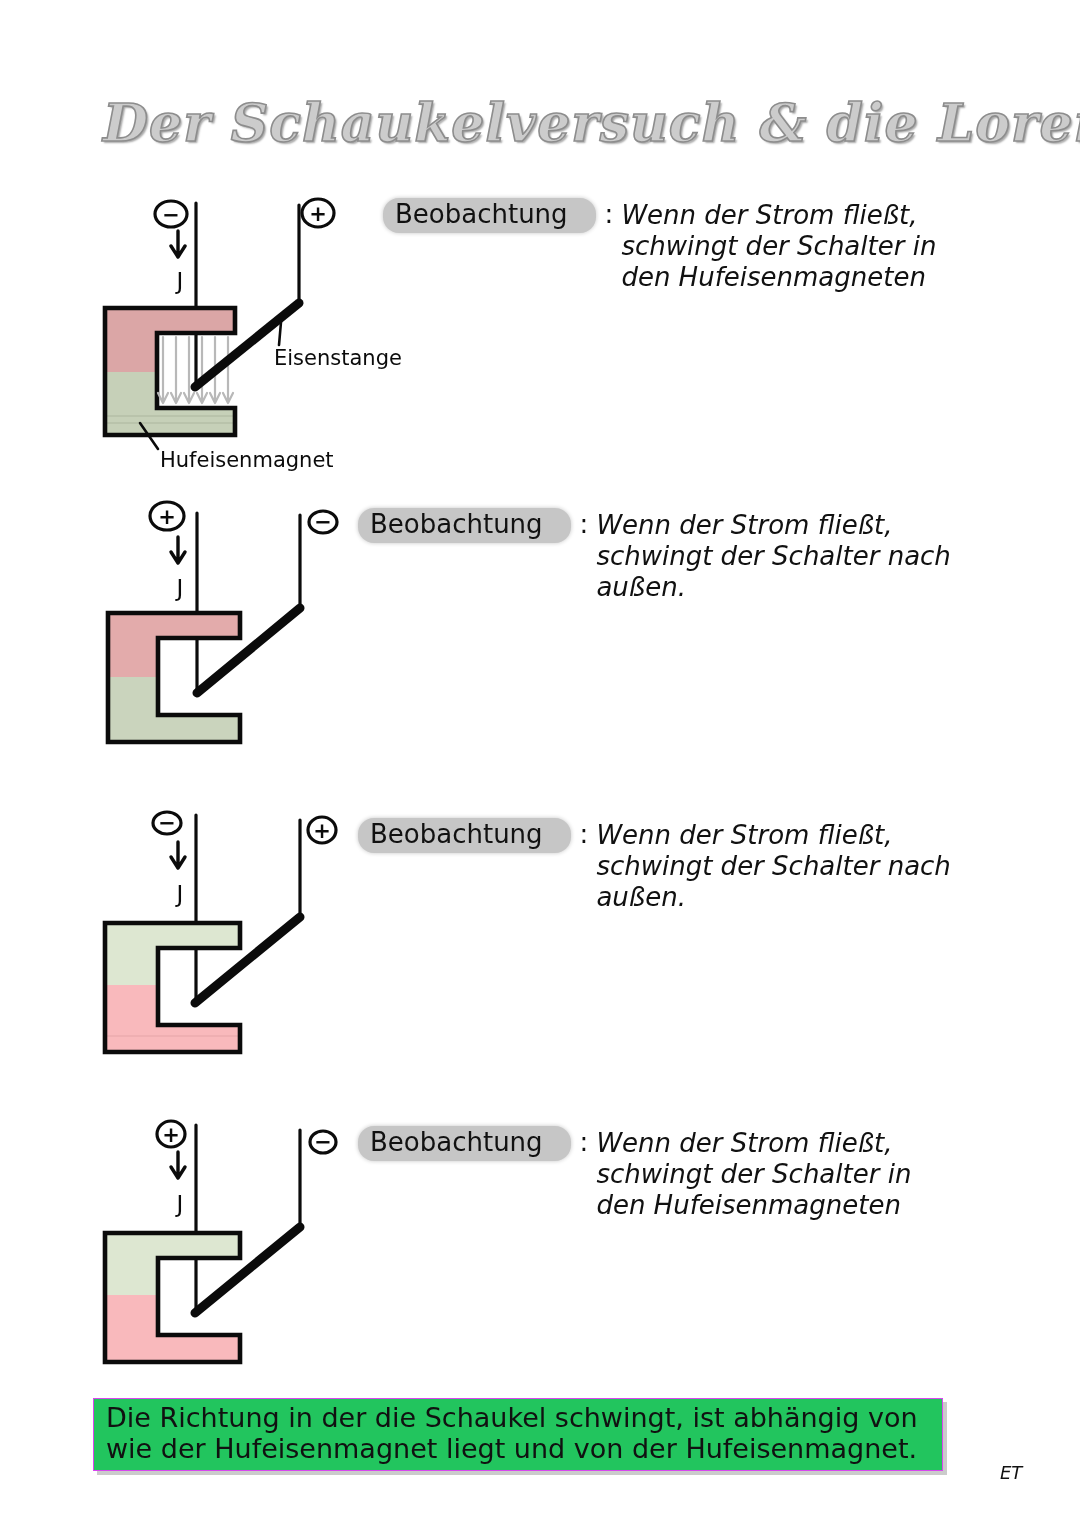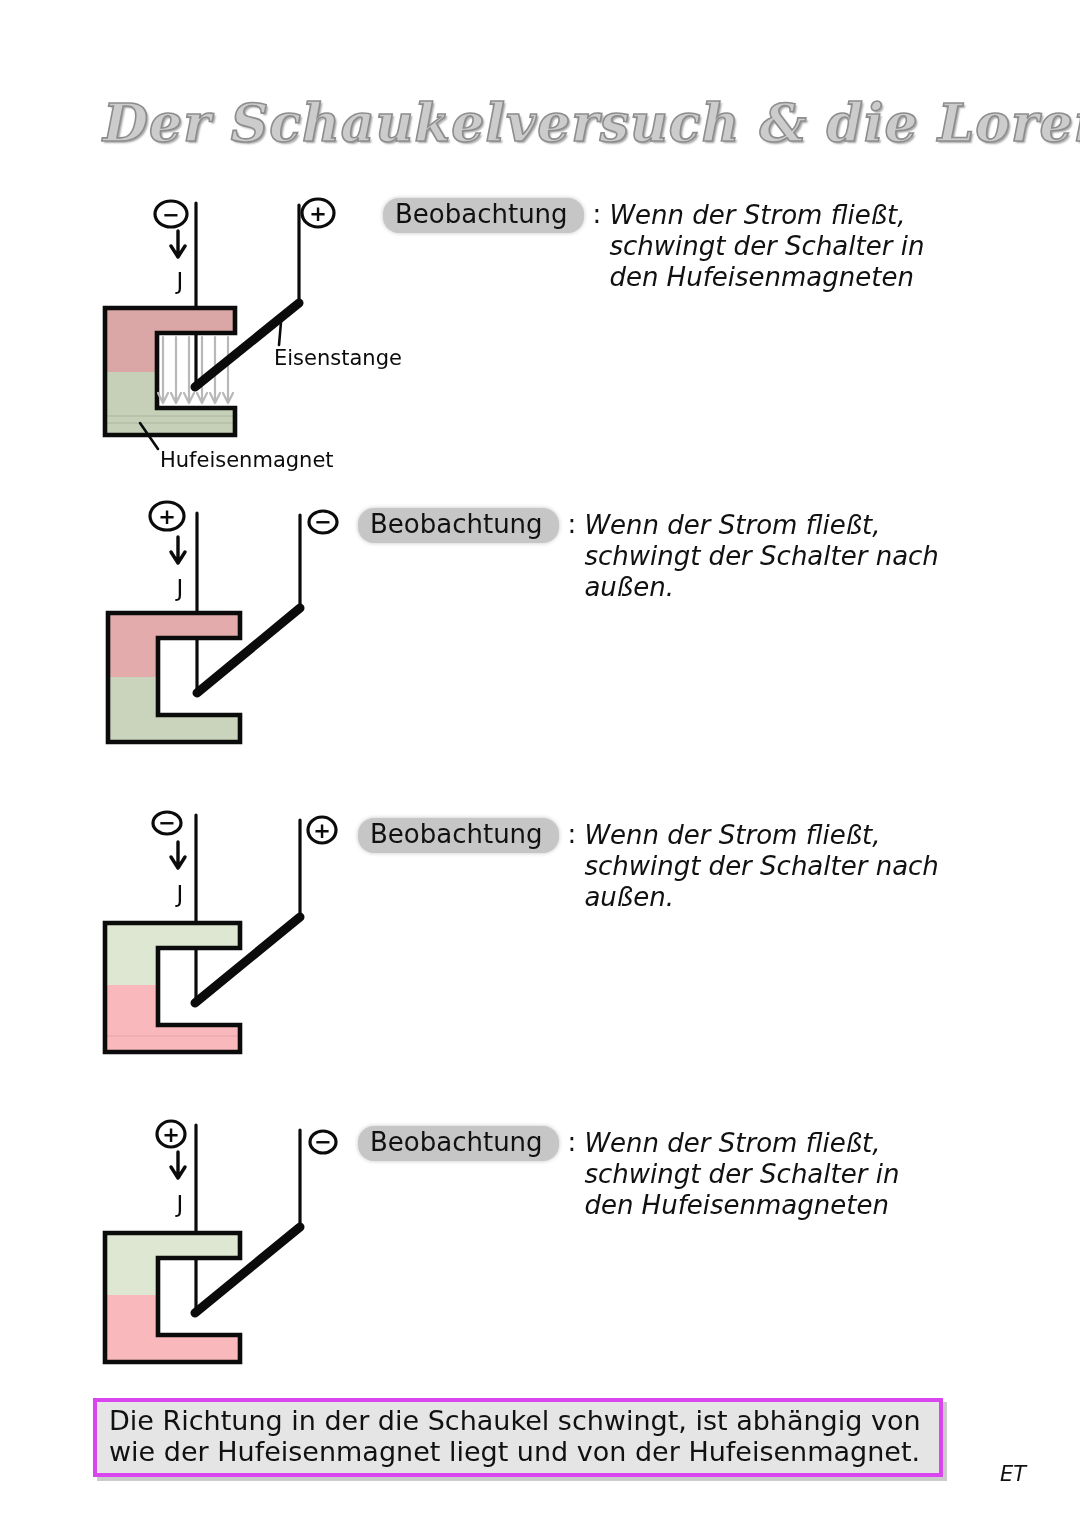--- a/index.html
+++ b/index.html
@@ -25,38 +25,38 @@
   .current-label { font-size:23px; fill:#0b0b0b; text-anchor:middle; }
   .magnet-outline { fill:none; stroke:#0b0b0b; stroke-width:4.6; stroke-linejoin:miter; }
   .field-arrow { fill:none; stroke-width:2.2; stroke-linecap:round; stroke-linejoin:round; }
   .leader { stroke:#0b0b0b; stroke-width:2.6; fill:none; stroke-linecap:round; }
   .diagram-label { font-size:21px; fill:#0b0b0b; }
   .stripe { stroke:#8d9a80; stroke-width:1.2; opacity:.45; }
   .stripe-pink { stroke:#d99a9d; stroke-width:1.2; opacity:.6; }
 
   .obs { position:absolute; display:flex; align-items:flex-start; font-size:26px; color:#111; }
   .obs-pill {
-    background:#c6c6c6; border-radius:16px; padding:1px 16px 4px 12px;
+    background:#c6c6c6; border-radius:16px; padding:1px 28px 4px 12px;
     white-space:nowrap; box-shadow:0 0 4px #c6c6c6;
   }
   .obs-colon { margin:1px 8px 0 9px; }
   .obs-lines { display:flex; flex-direction:column; line-height:31px; padding-top:2px;font-style:italic; }
   .obs-lines span { white-space:nowrap; }
 
   .conclusion-box {
     position:absolute; left:93px; top:1398px; width:850px; box-sizing:border-box;
-    border:4px solid #d946ef; background:#e5e5e5;
+    border:1px solid #d946ef; background:#22c55e;
     box-shadow:4px 4px 0 rgba(140,140,140,.45);
     padding:3px 12px 6px 12px;
     font-size:27px; line-height:31px; color:#111;
   }
   .conclusion-box div { white-space:nowrap; }
   .initials {
     position:absolute; left:1000px; top:1462px;
-    font-size:21px; color:#111; font-style:italic;
+    font-size:18px; color:#111; font-style:italic;
   }
 </style>
 </head>
 <body>
 
 <div class="page">
 
   <div class="title">Der Schaukelversuch &amp; die Lorentz-kraft</div>
 
   <svg class="diagram-svg" style="left:88px; top:195px;" width="330" height="285">

